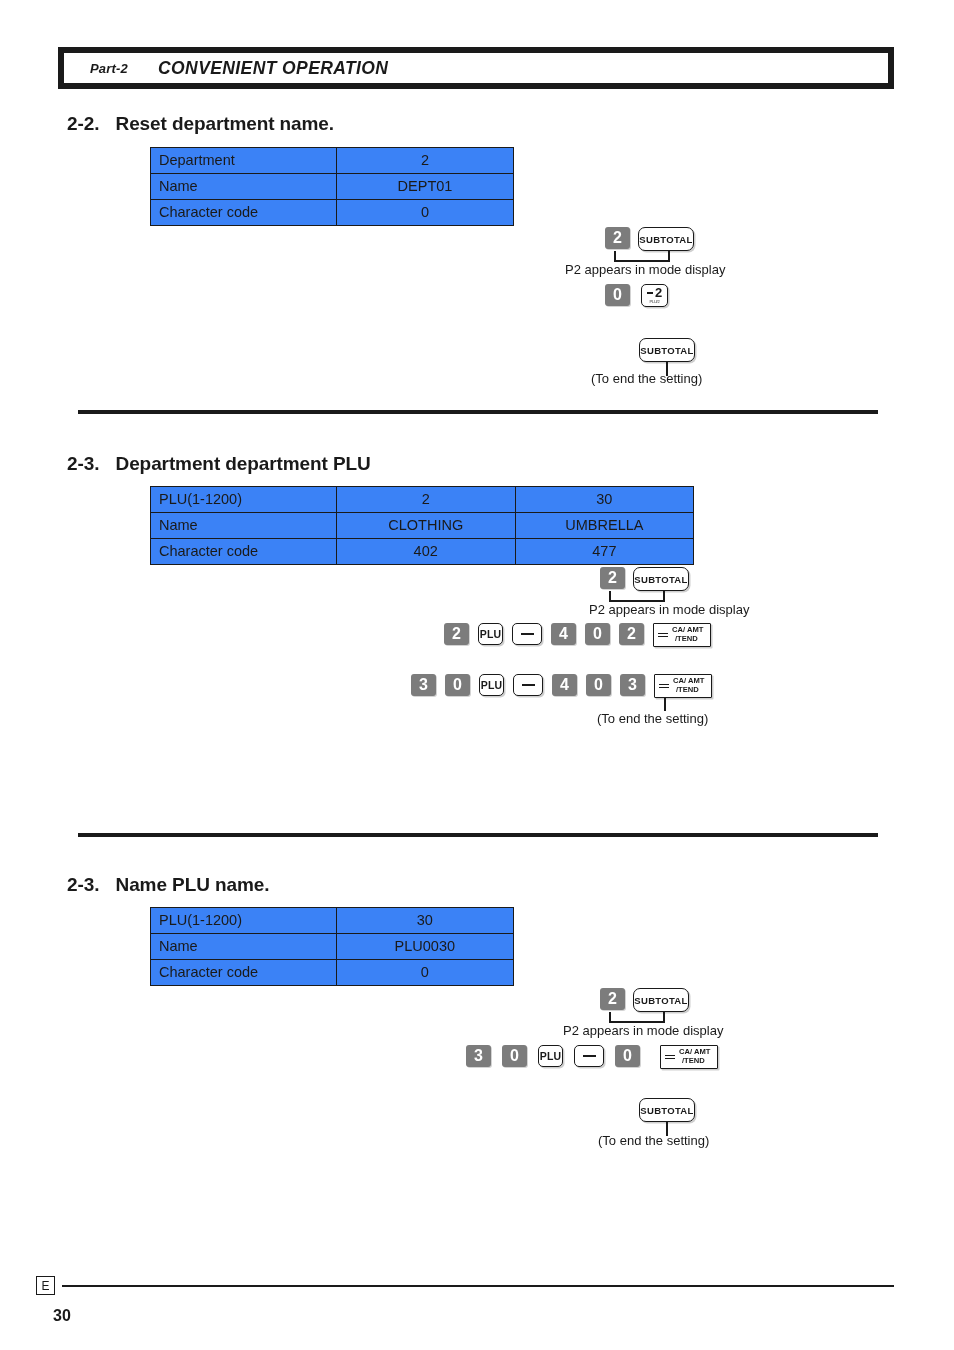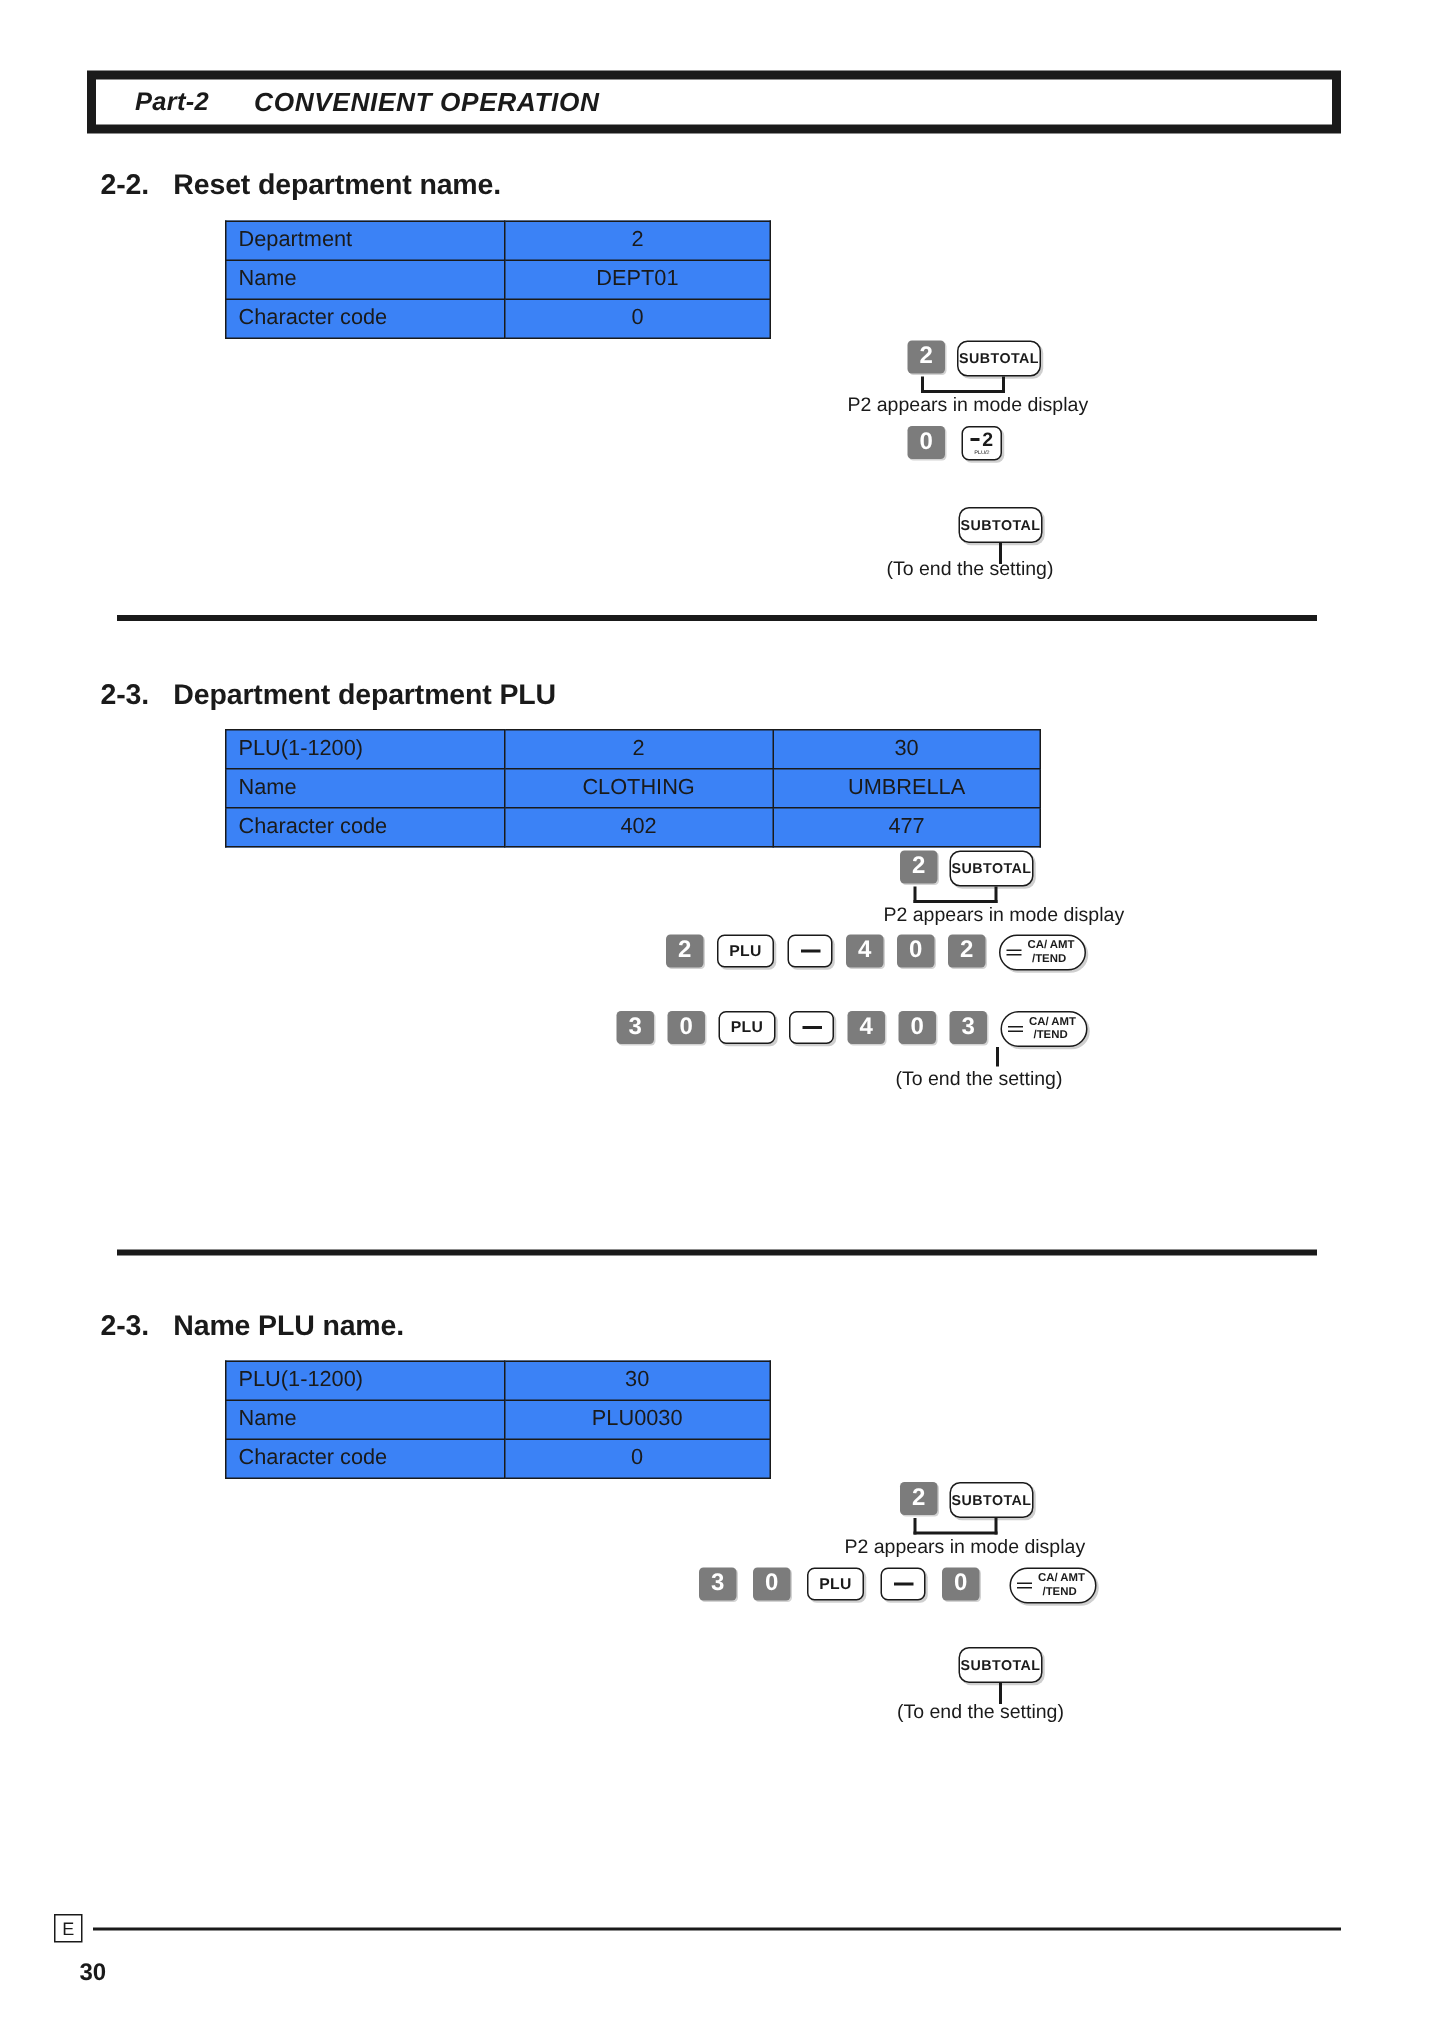--- a/index.html
+++ b/index.html
@@ -29,21 +29,21 @@
   }
   .header-inner {
     position: absolute;
     left: 0; top: 0; right: 0; bottom: 0;
     display: flex;
     align-items: center;
   }
   .header-part {
     font-weight: bold;
     font-style: italic;
-    font-size: 17px;
+    font-size: 13px;
     letter-spacing: 0.2px;
     margin-left: 26px;
     white-space: nowrap;
   }
   .header-title {
     font-weight: bold;
     font-style: italic;
     font-size: 17.5px;
     letter-spacing: 0.4px;
     margin-left: 30px;
@@ -126,42 +126,42 @@
   .key.subtotal {
     width: 56px;
     height: 24px;
     line-height: 10px;
     font-size: 9.5px;
     font-weight: bold;
     letter-spacing: 0.3px;
     padding-top: 1px;
   }
   .key.plu {
-    width: 38px;
+    width: 25px;
     height: 22px;
     font-size: 10.5px;
     font-weight: bold;
     border-radius: 5px;
     letter-spacing: 0.2px;
   }
   .key.minus {
     width: 30px;
     height: 22px;
     border-radius: 5px;
   }
   .key.minus .bar {
     display: block;
     width: 13px;
     height: 2.5px;
     background: #1a1a1a;
   }
   .key.catend {
     width: 58px;
     height: 24px;
-    border-radius: 12px;
+    border-radius: 1px;
     font-size: 7.6px;
     font-weight: bold;
     padding: 0 2px;
     justify-content: flex-start;
   }
   .key.catend .eq {
     display: inline-block;
     width: 11px;
     margin-left: 2px;
     margin-right: 3px;

